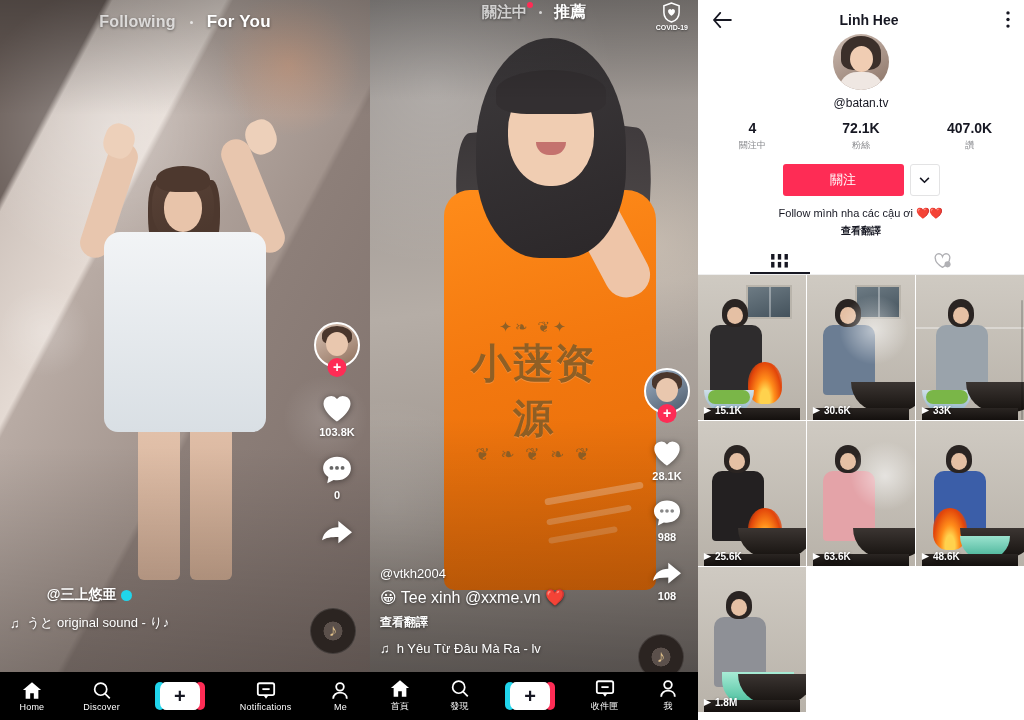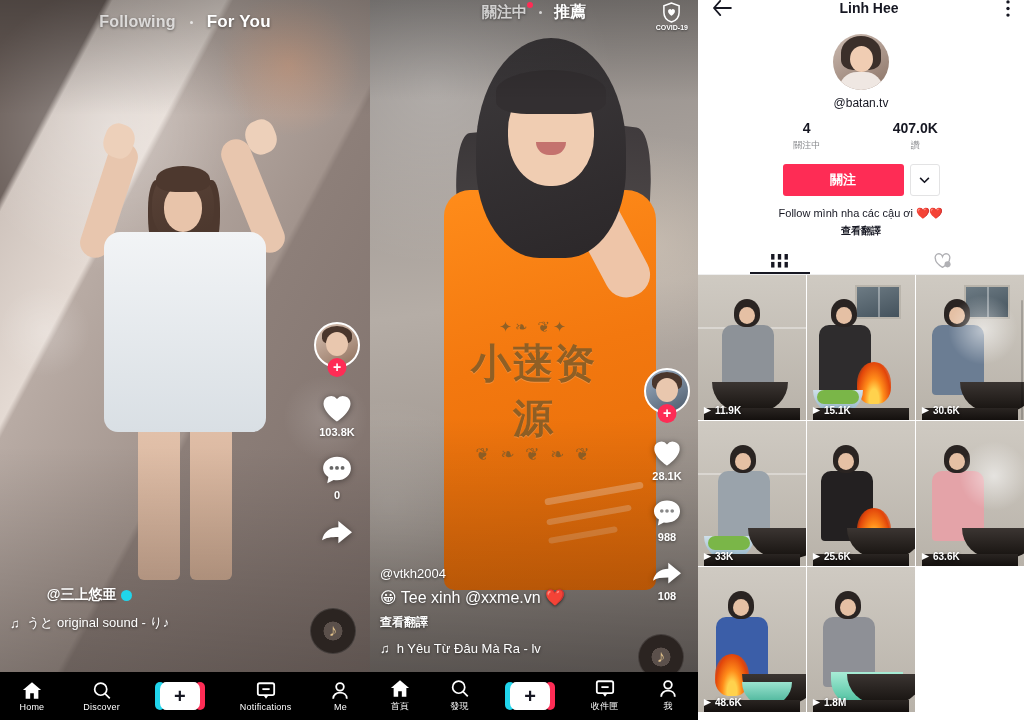--- a/index.html
+++ b/index.html
@@ -166,40 +166,40 @@
   .wm-flourish { color:#7a5a2a; font-size:17px; letter-spacing:3px; margin-top:-2px; }
   .wm-top { color:#7a5a2a; font-size:15px; letter-spacing:3px; }
 
   .p2-caption { position:absolute; left:10px; bottom:64px; z-index:7; }
   .p2-line { color:#fff; font-size:16px; text-shadow:0 1px 3px rgba(0,0,0,.6); margin-top:7px; }
   .p2-user { font-size:13px; font-weight:normal; }
   .p2-trans { font-size:12px; font-weight:bold; }
 
   
   .panel3 { position:relative; width:326px; height:720px; background:#fff; overflow:hidden; }
-  .p3-head { height:28px; display:flex; align-items:flex-start; justify-content:space-between;
+  .p3-head { height:28px; display:flex; align-items:flex-end; justify-content:space-between;
     padding:0 14px; background:#fff; }
   .p3-title { font-size:14px; font-weight:bold; color:#161722; }
   .p3-prof { display:flex; flex-direction:column; align-items:center; padding-top:6px; }
   .p3-ava { width:56px; height:56px; border-radius:50%; overflow:hidden; position:relative;
     background:linear-gradient(150deg,#cdbcb2,#8a7265); }
   .p3-ava-hair { position:absolute; left:8px; top:2px; width:40px; height:34px;
     background:#3b2f2a; border-radius:50% 50% 30% 30%; }
   .p3-ava-face { position:absolute; left:17px; top:12px; width:23px; height:26px;
     background:#f0cdb3; border-radius:50%; }
   .p3-ava-body { position:absolute; left:6px; top:38px; width:44px; height:22px;
     background:#efe7e2; border-radius:18px 18px 0 0; }
   .p3-handle { font-size:12px; color:#161722; margin-top:6px; font-weight:500; }
   .p3-stats { display:flex; justify-content:center; gap:0; margin-top:10px; width:100%; }
   .p3-stat { width:33.33%; text-align:center; }
   .p3-stat-val { font-size:14px; font-weight:bold; color:#161722; }
   .p3-stat-lbl { font-size:9px; color:#86878b; margin-top:3px; }
   .p3-actions { display:flex; justify-content:center; align-items:center; gap:6px; margin-top:12px; }
   .p3-follow { width:121px; height:32px; background:#fe2c55; color:#fff; border:none;
-    border-radius:3px; font-size:13px; font-weight:bold; cursor:pointer; }
+    border-radius:3px; font-size:13px; font-weight:normal; cursor:pointer; }
   .p3-drop { width:30px; height:32px; border:1px solid #e3e3e4; background:#fff; border-radius:3px;
     display:flex; align-items:center; justify-content:center; cursor:pointer; }
   .p3-bio { text-align:center; font-size:11px; color:#161722; margin-top:11px; padding:0 14px; }
   .p3-bio-trans { text-align:center; font-size:10px; color:#161722; font-weight:bold; margin-top:4px; }
   .p3-tabs { display:flex; margin-top:10px; border-bottom:1px solid #efefef; }
   .p3-tab { flex:1; height:26px; display:flex; align-items:center; justify-content:center;
     position:relative; cursor:pointer; }
   .p3-tab.active::after { content:""; position:absolute; bottom:0; left:50%; transform:translateX(-50%);
     width:60px; height:2px; background:#161722; }
   .grid { display:grid; grid-template-columns: repeat(3, 1fr); gap:1px; background:#fff; }
@@ -487,20 +487,24 @@
           <div class="p3-ava-face"></div>
       </div>
       <div class="p3-handle">@batan.tv</div>
 
       <div class="p3-stats">
         <div class="p3-stat">
           <div class="p3-stat-val">4</div>
           <div class="p3-stat-lbl">關注中</div>
         </div>
         <div class="p3-stat">
+          <div class="p3-stat-val">72.1K</div>
+          <div class="p3-stat-lbl">粉絲</div>
+        </div>
+        <div class="p3-stat">
           <div class="p3-stat-val">407.0K</div>
           <div class="p3-stat-lbl">讚</div>
         </div>
       </div>
 
       <div class="p3-actions">
         <button class="p3-follow">關注</button>
         <div class="p3-drop">
           <svg width="11" height="7" viewBox="0 0 12 8">
               <path d="M1 1l5 5 5-5" fill="none" stroke="#161722" stroke-width="1.8"></path>
@@ -526,38 +530,20 @@
       <div class="p3-tab">
         <svg width="19" height="16" viewBox="0 0 22 19">
           <path d="M11 17S2.5 12 2.5 6.6A4.3 4.3 0 0111 4.1a4.3 4.3 0 018.5 2.5C19.5 12 11 17 11 17z" fill="none" stroke="#b0b0b4" stroke-width="1.6"></path>
           <circle cx="17" cy="13.5" r="3.6" fill="#b0b0b4"></circle>
         </svg>
       </div>
     </div>
 
     <div class="grid">
 
-      <div class="cell">
-        <div class="cell-img kitchen-wall">
-            <div class="kw-tile"></div>
-          <div class="person">
-              <div class="pv-body" style="background:#8d9298"></div>
-              <div class="pv-head"></div>
-              <div class="pv-face"></div>
-            </div>
-          <div class="wok"></div>
-            <div class="stove"></div>
-        </div>
-        <div class="cell-views">
-          <svg width="9" height="9" viewBox="0 0 10 10">
-              <path d="M1 1l8 4-8 4z" fill="#fff"></path>
-            </svg>
-          <span>11.9K</span>
-        </div>
-      </div>
       <div class="cell">
         <div class="cell-img kitchen-wall">
             <div class="window"></div>
           <div class="person" style="left:10px">
               <div class="pv-body" style="background:#2e2c2d"></div>
               <div class="pv-head"></div>
               <div class="pv-face"></div>
             </div>
           <div class="fire"></div>
             <div class="bowl"></div>

